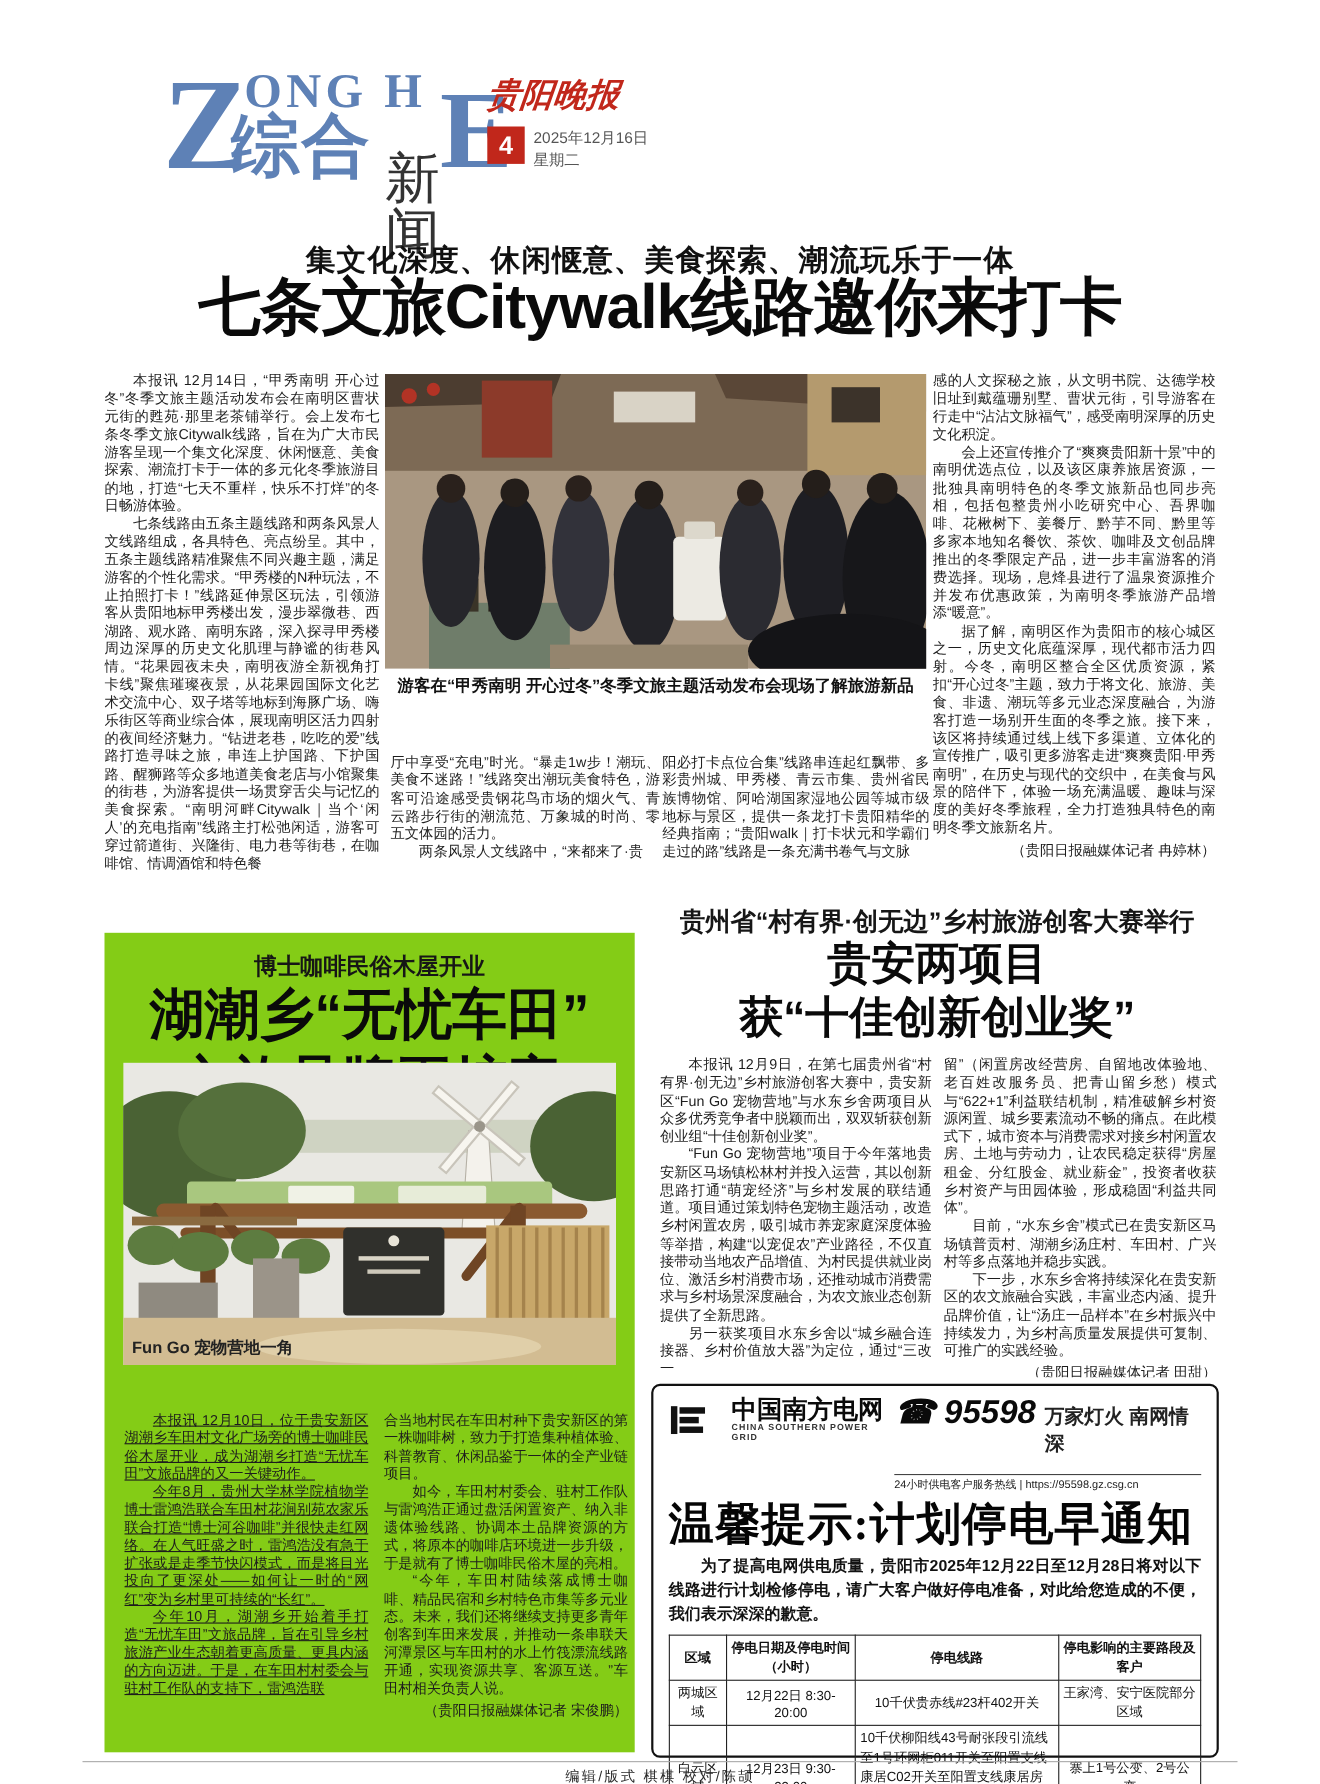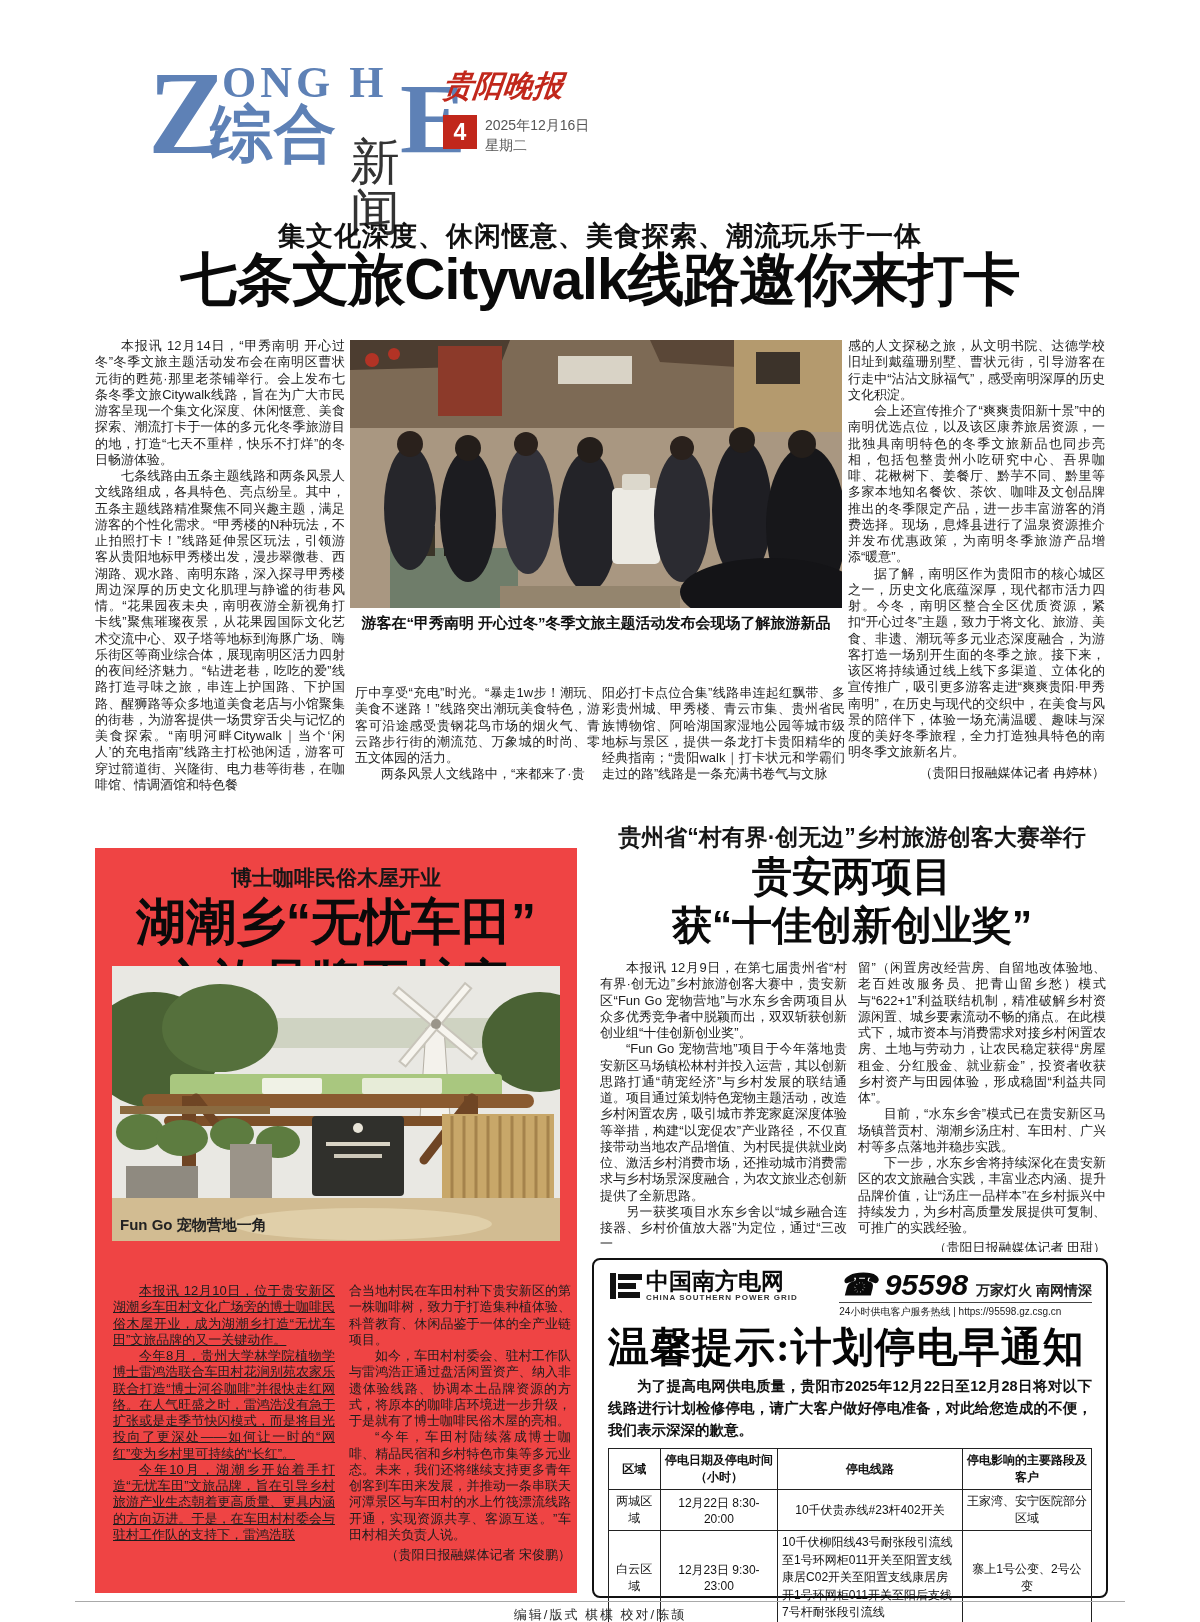--- a/index.html
+++ b/index.html
@@ -30,29 +30,29 @@
   .headline-sub{font-weight:900;color:#0a0a0a;text-align:center;line-height:1.22;}
 
   
   .news-col{font-size:13px;line-height:1.25;text-align:justify;color:#1d1d1d;overflow:hidden;}
   .news-col p{margin:0;text-indent:2em;}
   .news-col p.cont{text-indent:0;}
   .byline{text-indent:0 !important;text-align:right;margin-top:4px !important;}
   .photo-caption{font-size:15px;font-weight:700;text-align:center;color:#111;}
 
   
-  .gray-box{background:#ef4444;}
+  .gray-box{background:#84cc16;}
 
   
   .power-box{border:2px solid #111;border-radius:8px;background:#fff;box-sizing:border-box;padding:10px 14px;}
   .pw-brand{font-size:23px;font-weight:900;color:#0a0a0a;line-height:1;}
   .pw-brand-en{font-size:8px;letter-spacing:1px;color:#333;font-weight:700;}
   .pw-phone{font-size:30px;font-weight:900;font-style:italic;color:#0a0a0a;line-height:1;}
-  .pw-tag{font-size:14px;color:#222;font-weight:600;}
-  .pw-hot{font-size:10px;color:#222;border-top:1px solid #444;padding-top:2px;margin-top:2px;}
+  .pw-tag{font-size:18px;color:#222;font-weight:600;}
+  .pw-hot{font-size:10px;color:#222;border-top:1px solid #444;padding-top:2px;margin-top:16px;}
   .pw-headline{font-family:"Liberation Serif",serif;font-weight:900;font-size:41px;color:#050505;
                letter-spacing:1px;line-height:1.1;}
   .pw-intro{font-size:14.5px;font-weight:700;line-height:1.5;text-align:justify;color:#111;}
   .pw-intro p{margin:0;text-indent:2em;}
   table.pw{border-collapse:collapse;width:100%;font-size:12px;color:#111;}
   table.pw th,table.pw td{border:1px solid #222;padding:3px 4px;vertical-align:middle;}
   table.pw th{font-weight:700;text-align:center;}
   td.c{text-align:center;}
   td.l{text-align:left;line-height:1.45;}
 
@@ -235,21 +235,21 @@
   </div>
   <div class="abs news-col" style="left:858px;top:960px;width:248px;height:292px;">
     <p class="cont">留”（闲置房改经营房、自留地改体验地、老百姓改服务员、把青山留乡愁）模式与“622+1”利益联结机制，精准破解乡村资源闲置、城乡要素流动不畅的痛点。在此模式下，城市资本与消费需求对接乡村闲置农房、土地与劳动力，让农民稳定获得“房屋租金、分红股金、就业薪金”，投资者收获乡村资产与田园体验，形成稳固“利益共同体”。</p>
     <p>目前，“水东乡舍”模式已在贵安新区马场镇普贡村、湖潮乡汤庄村、车田村、广兴村等多点落地并稳步实践。</p>
     <p>下一步，水东乡舍将持续深化在贵安新区的农文旅融合实践，丰富业态内涵、提升品牌价值，让“汤庄一品样本”在乡村振兴中持续发力，为乡村高质量发展提供可复制、可推广的实践经验。</p>
     <p class="byline">（贵阳日报融媒体记者 田甜）</p>
   </div>
 
   <div class="abs power-box" style="left:592px;top:1258px;width:516px;height:340px;">
     <div style="display:flex;justify-content:space-between;align-items:flex-start;">
-      <div style="display:flex;align-items:center;gap:4px;">
+      <div style="display:flex;align-items:center;gap:24px;">
         <svg width="34" height="30" viewBox="0 0 34 30">
           <rect x="2" y="2" width="6" height="26" fill="#111"></rect>
           <rect x="10" y="3" width="24" height="6" fill="#111"></rect>
           <rect x="10" y="12" width="18" height="6" fill="#111"></rect>
           <rect x="10" y="21" width="22" height="6" fill="#111"></rect>
         </svg>
         <div>
           <div class="pw-brand">中国南方电网</div>
           <div class="pw-brand-en">CHINA SOUTHERN POWER GRID</div>
         </div>

